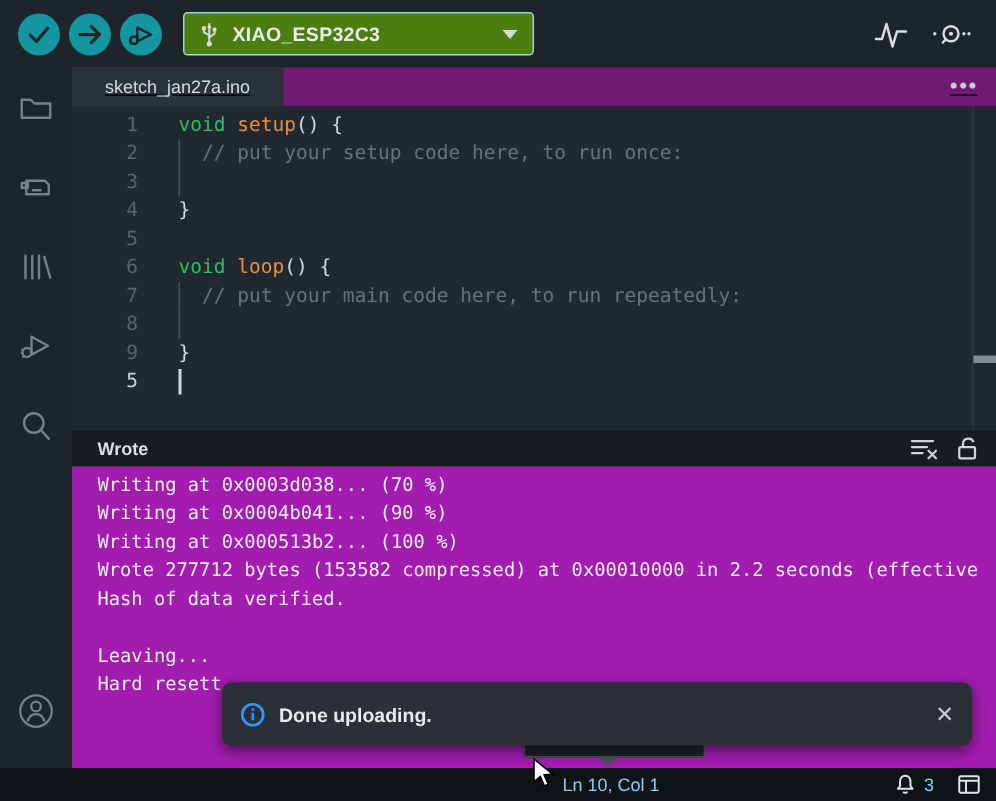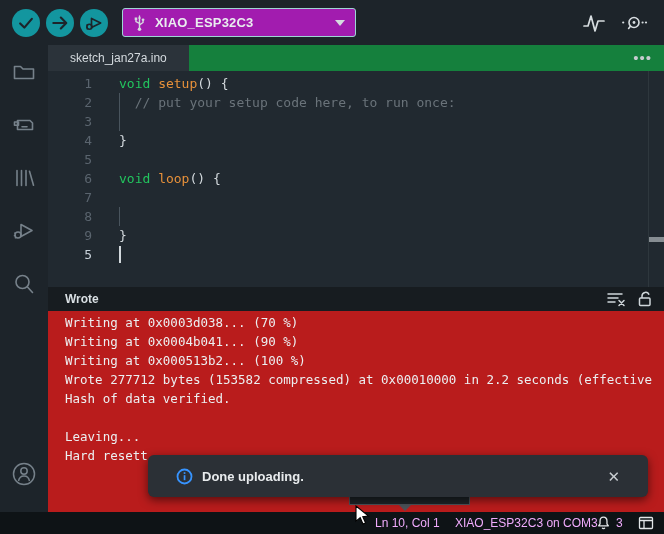--- a/index.html
+++ b/index.html
@@ -7,21 +7,21 @@
               font-family:"Liberation Sans", sans-serif; }
   .app { position:relative; width:664px; height:534px; background:#1d242a; }
 
   
   .toolbar { position:absolute; left:0; top:0; width:664px; height:45px;
              background:#1d242a; display:flex; align-items:center; }
   .tbtn { width:28px; height:28px; border-radius:50%; background:#13969f;
           border:none; margin-left:6px; display:flex; align-items:center;
           justify-content:center; cursor:pointer; flex:0 0 auto; }
   .tbtn:first-child { margin-left:12px; }
-  .board-selector { margin-left:14px; width:234px; height:29px; background:#a21caf;
+  .board-selector { margin-left:14px; width:234px; height:29px; background:#4d7c0f;
           border:1px solid #9ed6d4; border-radius:3px; display:flex;
           align-items:center; padding:0 10px; cursor:pointer; }
   .board-selector .blabel { color:#e9edef; font-size:13px; font-weight:700;
           margin-left:9px; letter-spacing:.2px; }
   .caret-down { margin-left:auto; width:0; height:0; border-left:5px solid transparent;
           border-right:5px solid transparent; border-top:6px solid #d5dbdf; }
   .toolbar-right { margin-left:auto; display:flex; align-items:center; gap:14px;
           padding-right:16px; }
   .icon-btn { background:none; border:none; cursor:pointer; display:flex;
           align-items:center; justify-content:center; }
@@ -32,21 +32,21 @@
              align-items:center; }
   .side-item { width:48px; height:53px; display:flex; align-items:center;
              justify-content:center; cursor:pointer; background:none; border:none; }
   .side-item svg { stroke:#76818a; }
   .side-spacer { flex:1; }
   .account { margin-bottom:12px; }
 
   
   .main { position:absolute; left:48px; top:45px; width:616px; height:467px; }
   .tabbar { position:absolute; left:0; top:0; width:616px; height:26px;
-            background:#15803d; display:flex; }
+            background:#701a75; display:flex;text-decoration:underline; }
   .tab { height:26px; padding:0 22px; background:#2b333a; color:#d5dbdf;
          font-size:12px; display:flex; align-items:center; cursor:pointer; }
   .tab-more { margin-left:auto; color:#c6ccd0; font-size:15px; letter-spacing:1px;
          padding:0 12px; display:flex; align-items:center; cursor:pointer;
          background:none; border:none; line-height:10px; }
 
   
   .editor { position:absolute; left:0; top:26px; width:616px; height:216px;
             background:#212930; font-family:"DejaVu Sans Mono", monospace;
             font-size:13px; padding-top:3px; cursor:text; }
@@ -67,44 +67,44 @@
   .tok-fn { color:#e8913a; }
   .tok-cm { color:#6a737a; }
   .tok-pl { color:#d4dade; }
 
   
   .output-header { position:absolute; left:0; top:242px; width:616px; height:24px;
             background:#171c20; display:flex; align-items:center; }
   .output-title { color:#d9dfe3; font-size:12px; font-weight:700; margin-left:17px; }
   .output-actions { margin-left:auto; display:flex; gap:10px; padding-right:10px; }
   .console { position:absolute; left:0; top:266px; width:616px; height:201px;
-            background:#b91c1c; font-family:"DejaVu Sans Mono", monospace;
+            background:#a21caf; font-family:"DejaVu Sans Mono", monospace;
             font-size:12.5px; color:#eceff1; padding:2px 0 0 17px; overflow:hidden;
             cursor:text; }
   .console-line { height:19px; line-height:19px; white-space:pre; overflow:hidden; }
 
   
   .statusbar { position:absolute; left:0; top:512px; width:664px; height:22px;
-            background:#0e1316; color:#f0abfc; font-size:12px; }
+            background:#0e1316; color:#7dd3fc; font-size:12px; }
   .sb-item { position:absolute; top:0; height:22px; display:flex; align-items:center;
             cursor:pointer; }
   .sb-pos { left:375px; }
   .sb-board { left:455px; }
   .sb-bell { left:596px; gap:5px; }
   .sb-panel { left:638px; }
 
   
   .tooltip-remnant { position:absolute; left:349px; top:492px; width:121px;
             height:13px; background:#1d2327; border:1px solid #4b5258; z-index:4; }
   .tooltip-arrow { position:absolute; left:399px; top:505px; width:0; height:0;
             border-left:6px solid transparent; border-right:6px solid transparent;
             border-top:6px solid #4b5258; z-index:4; }
   .toast { position:absolute; left:148px; top:455px; width:500px; height:42px;
             background:#2b3036; border-radius:6px; box-shadow:0 3px 10px rgba(0,0,0,.55);
-            display:flex; align-items:center; padding:0 28px; z-index:10; }
+            display:flex; align-items:center; padding:0 12px; z-index:10; }
   .toast-text { color:#e8ebed; font-size:13px; font-weight:700; margin-left:9px; }
   .toast-close { margin-left:auto; background:none; border:none; color:#c8cdd1;
             font-size:15px; cursor:pointer; line-height:15px; }
 
   .mouse-cursor { position:absolute; left:355px; top:505px; z-index:50;
             pointer-events:none; }
 </style>
 </head>
 <body>
 
@@ -212,21 +212,21 @@
     </div>
 
     <div class="editor">
       <div id="code-lines">
           <div class="code-row"><span class="line-num">1</span><div class="line-content"><span class="tok-kw">void</span><span class="tok-pl"> </span><span class="tok-fn">setup</span><span class="tok-pl">() {</span></div></div>
           <div class="code-row"><span class="line-num">2</span><div class="line-content"><span class="indent-guide"></span><span class="tok-cm">  // put your setup code here, to run once:</span></div></div>
           <div class="code-row"><span class="line-num">3</span><div class="line-content"><span class="indent-guide"></span></div></div>
           <div class="code-row"><span class="line-num">4</span><div class="line-content"><span class="tok-pl">}</span></div></div>
           <div class="code-row"><span class="line-num">5</span><div class="line-content"></div></div>
           <div class="code-row"><span class="line-num">6</span><div class="line-content"><span class="tok-kw">void</span><span class="tok-pl"> </span><span class="tok-fn">loop</span><span class="tok-pl">() {</span></div></div>
-          <div class="code-row"><span class="line-num">7</span></div>
+          <div class="code-row"><span class="line-num">7</span><div class="line-content"><span class="indent-guide"></span><span class="tok-cm">  // put your main code here, to run repeatedly:</span></div></div>
           <div class="code-row"><span class="line-num">8</span><div class="line-content"><span class="indent-guide"></span></div></div>
           <div class="code-row"><span class="line-num">9</span><div class="line-content"><span class="tok-pl">}</span></div></div>
           <div class="code-row"><span class="line-num active">5</span><div class="line-content"><span class="caret-bar"></span></div></div>
         </div>
       <div class="editor-sep"></div>
       <div class="scroll-thumb"></div>
     </div>
 
     <div class="output-header">
       <span class="output-title">Wrote</span>
@@ -268,21 +268,20 @@
         <circle cx="8.5" cy="8.5" r="7" stroke="#3794ff" stroke-width="1.8"></circle>
         <rect x="7.7" y="7.2" width="1.7" height="5" fill="#3794ff"></rect>
         <rect x="7.7" y="4.2" width="1.7" height="1.7" fill="#3794ff"></rect>
       </svg>
     <span class="toast-text">Done uploading.</span>
     <button class="toast-close" title="Close">✕</button>
   </div>
 
   <div class="statusbar">
     <div class="sb-item sb-pos">Ln 10, Col 1</div>
-    <div class="sb-item sb-board">XIAO_ESP32C3 on COM3</div>
     <div class="sb-item sb-bell">
       <svg width="15" height="16" viewBox="0 0 16 16" fill="none" stroke="#e2e6e8" stroke-width="1.4" stroke-linejoin="round">
           <path d="M8 1.8C5.7 1.8 4.3 3.6 4.3 6v3L2.8 11h10.4L11.7 9V6c0-2.4-1.4-4.2-3.7-4.2Z"></path>
           <path d="M6.6 13a1.5 1.5 0 0 0 2.8 0"></path>
         </svg>
       <span>3</span>
     </div>
     <div class="sb-item sb-panel">
       <svg width="16" height="14" viewBox="0 0 16 14" fill="none" stroke="#e2e6e8" stroke-width="1.3">
           <rect x="1.5" y="1.5" width="13" height="11" rx="1"></rect>

